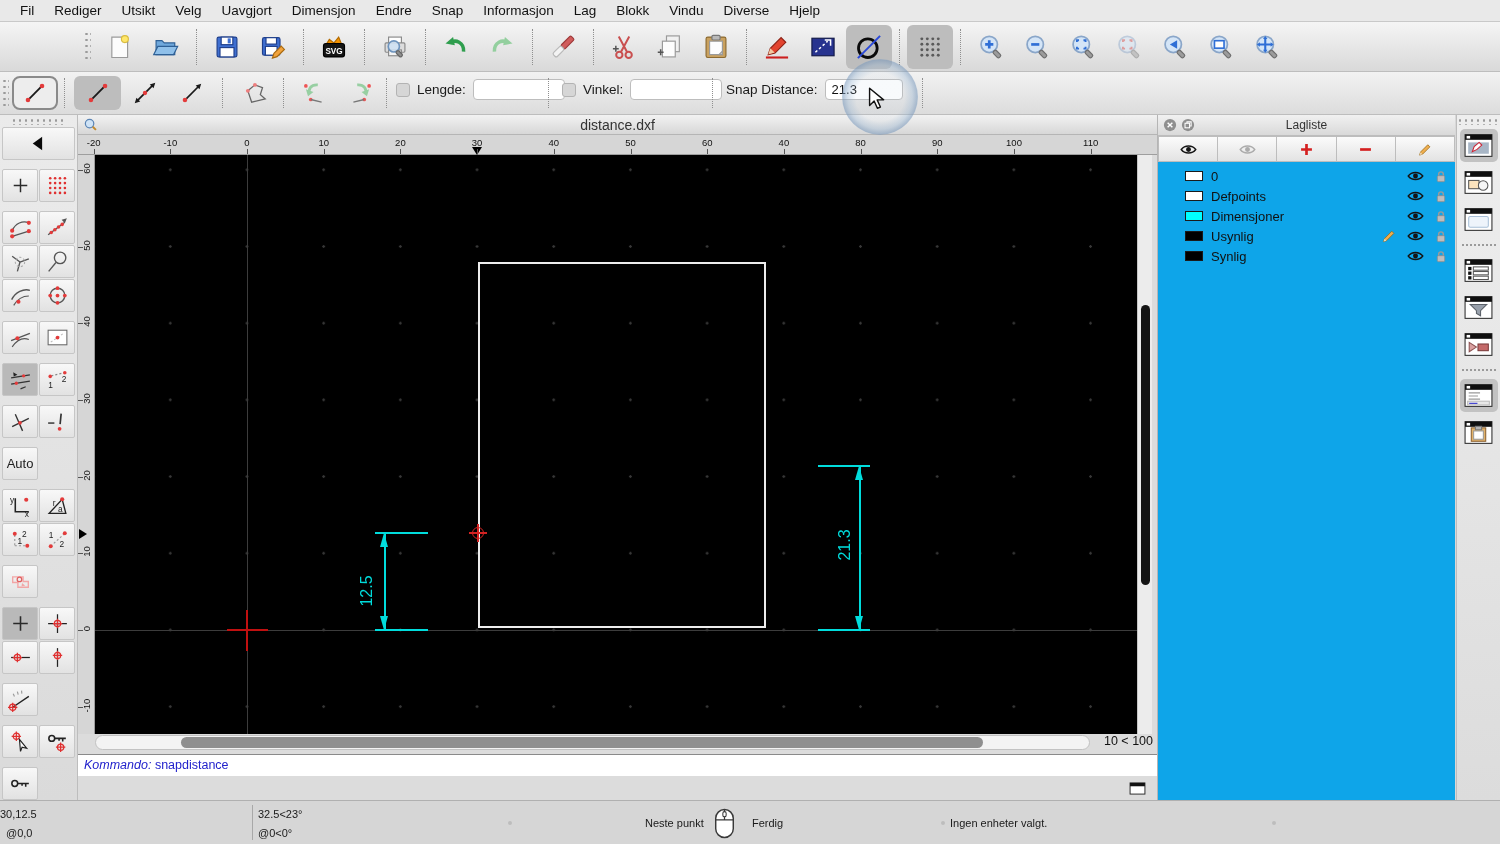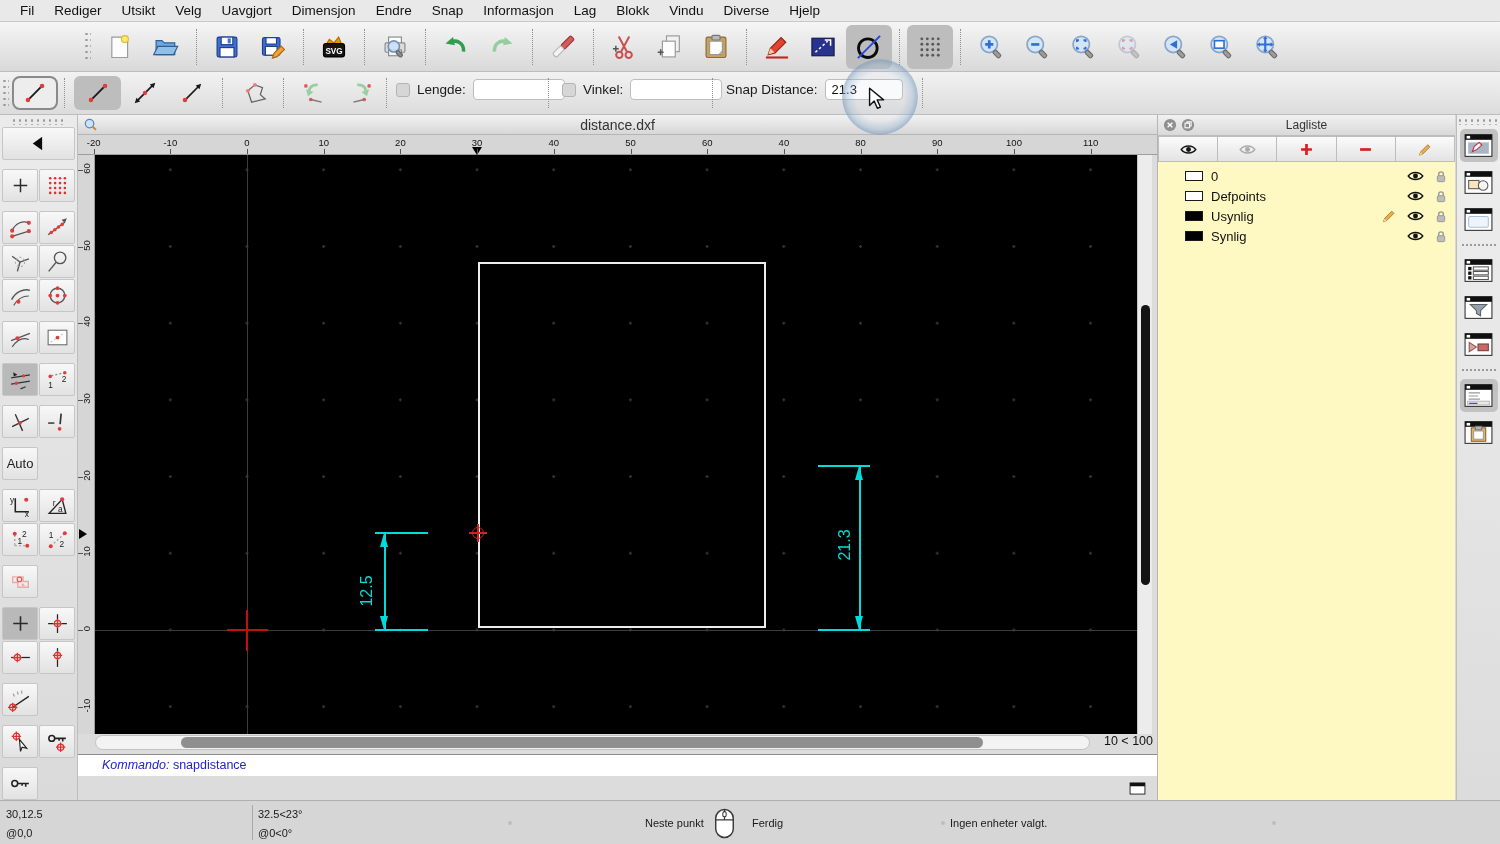--- a/index.html
+++ b/index.html
@@ -78,27 +78,27 @@
   .dim-arrow-down{position:absolute;width:0;height:0;border-left:4.5px solid transparent;border-right:4.5px solid transparent;border-top:14px solid #00dcdc}
   .dim-text{position:absolute;width:64px;height:18px;color:#00dcdc;font-size:16px;text-align:center;transform:rotate(-90deg)}
   #snap-marker-circle{position:absolute;left:377px;top:372px;width:12px;height:12px;border:1.5px solid #d42222;border-radius:50%}
   #snap-marker-h{position:absolute;left:374px;top:377px;width:18px;height:1.5px;background:#d42222}
   #snap-marker-v{position:absolute;left:382px;top:369px;width:1.5px;height:18px;background:#d42222}
   #vscroll{position:absolute;left:1059px;top:0;width:15px;height:579px;background:#ececec;border-left:1px solid #c5c5c5}
   #vscroll-thumb{position:absolute;left:3px;top:150px;width:9px;height:280px;background:#141414;border-radius:5px}
   #hscroll{position:absolute;left:17px;top:620px;width:995px;height:15px;background:#f3f3f3;border:1px solid #c2c2c2;border-radius:8px}
   #hscroll-thumb{position:absolute;left:85px;top:1px;width:802px;height:11px;background:#8f8f8f;border-radius:6px}
   #zoom-indicator{position:absolute;right:4px;top:619px;font-size:12.5px;color:#111}
-  #cmd-line{position:absolute;left:0;right:0;top:639px;height:22px;background:#fff;border-top:1px solid #8a8a8a;font-size:12.5px;line-height:21px;padding-left:24px;color:#2222cc}
+  #cmd-line{position:absolute;left:0;right:0;top:639px;height:22px;background:#fff;border-top:1px solid #8a8a8a;font-size:12.5px;line-height:21px;padding-left:6px;color:#2222cc}
   #cmd-line .prompt{font-style:italic}
   #cmd-input{position:absolute;left:0;right:0;top:661px;height:26px;background:#fff;border:1px solid #8a8a8a;font-size:12.5px;line-height:24px;padding-left:6px;color:#111}
   #cmd-dock-btn{position:absolute;right:10px;top:665px;width:20px;height:16px;border:none;background:transparent;display:flex;align-items:center;justify-content:center}
 
   
-  #layer-panel{position:absolute;left:1157px;top:115px;width:298px;height:685px;background:#fef9c3;border-left:1px solid #b5b5b5}
+  #layer-panel{position:absolute;left:1157px;top:115px;width:298px;height:685px;background:#0ea5e9;border-left:1px solid #b5b5b5}
   #lp-titlebar{position:relative;height:21px;background:linear-gradient(#f1f1f1,#d9d9d9);border-bottom:1px solid #bdbdbd;display:flex;align-items:center}
   #lp-titlebar .circ{position:absolute;top:3px;width:14px;height:14px;border:none;background:transparent;padding:0}
   #lp-close{left:5px}#lp-float{left:23px}
   #lp-title{width:100%;text-align:center;font-size:12px;color:#333}
   #lp-toolbar{display:flex;height:26px}
   .lp-tool{flex:1;border:1px solid #bdbdbd;border-left:none;background:linear-gradient(#fbfbfb,#e3e3e3);display:flex;align-items:center;justify-content:center;padding:0}
   .lp-tool:first-child{border-left:1px solid #bdbdbd}
   .lp-tool svg{height:15px}
   #lp-rows{padding-top:4px}
   .layer-row{height:20px;display:flex;align-items:center;padding:0 8px 0 27px;font-size:13px;color:#111}
@@ -981,20 +981,38 @@
           </span>
           <span class="icon">
             <svg viewBox="0 0 14 18" width="12" height="15">
               <path d="M4.2 8V6.2a2.8 2.8 0 015.6 0V8" fill="none" stroke="#9a9a9a" stroke-width="1.7"></path>
               <rect x="2.6" y="8" width="8.8" height="7.2" rx="1.4" fill="#bdbdbd" stroke="#8e8e8e"></rect>
             </svg>
           </span>
         </span>
    </div>
       <div class="layer-row">
+     <span class="layer-swatch" style="background:#00ffff"></span>
+     <span>Dimensjoner</span>
+     <span class="layer-icons">
+          <span class="icon">
+            <svg viewBox="0 0 20 14" width="17" height="12">
+              <path d="M1.5 7C5.5 1.5 14.5 1.5 18.5 7C14.5 12.5 5.5 12.5 1.5 7Z" fill="none" stroke="#141414" stroke-width="1.7"></path>
+              <circle cx="10" cy="7" r="2.9" fill="#141414"></circle>
+            </svg>
+          </span>
+          <span class="icon">
+            <svg viewBox="0 0 14 18" width="12" height="15">
+              <path d="M4.2 8V6.2a2.8 2.8 0 015.6 0V8" fill="none" stroke="#9a9a9a" stroke-width="1.7"></path>
+              <rect x="2.6" y="8" width="8.8" height="7.2" rx="1.4" fill="#bdbdbd" stroke="#8e8e8e"></rect>
+            </svg>
+          </span>
+        </span>
+   </div>
+      <div class="layer-row">
      <span class="layer-swatch" style="background:#000000"></span>
      <span>Usynlig</span>
      <span class="layer-icons">
           <span class="icon">
             <svg viewBox="0 0 18 18" width="14" height="14">
               <path d="M2 16.2l1.3-4L12.6 2.9l2.7 2.7-9.3 9.3z" fill="#efae4e" stroke="#9a6a15"></path>
               <path d="M2 16.2l3.8-1.2-2.6-2.6z" fill="#efd9b8"></path>
             </svg>
           </span>
           <span class="icon">
@@ -1126,21 +1144,21 @@
             <rect x="8" y="8.5" width="14" height="13" fill="#e2b36b" stroke="#8a6030"></rect>
             <rect x="12" y="7" width="6" height="3.4" fill="#b5b5b5" stroke="#777"></rect>
             <rect x="10.3" y="11.5" width="9.4" height="8" fill="#fff" stroke="#999"></rect>
           </svg>
         </span>
       </button>
     </div>
 </div>
 
 <div id="statusbar">
-  <span class="abs" style="left:6px;top:7px">30,12.5</span>
+  <span class="abs" style="left:0;top:7px">30,12.5</span>
   <span class="abs" style="left:6px;top:26px">@0,0</span>
   <span class="sb-divider"></span>
   <span class="abs" style="left:258px;top:7px">32.5&lt;23°</span>
   <span class="abs" style="left:258px;top:26px">@0&lt;0°</span>
   <span class="sb-dot" style="left:508px;top:20px"></span>
   <span class="abs" style="left:645px;top:16px">Neste punkt</span>
   <span class="abs icon" style="left:714px;top:7px">
       <svg viewBox="0 0 20 30" width="21" height="31">
         <rect x="1.5" y="1.5" width="17" height="27" rx="8.5" fill="#fff" stroke="#3a3a3a" stroke-width="1.4"></rect>
         <path d="M10 1.5v10M1.5 11.5h17" stroke="#3a3a3a" stroke-width="1.2"></path>

